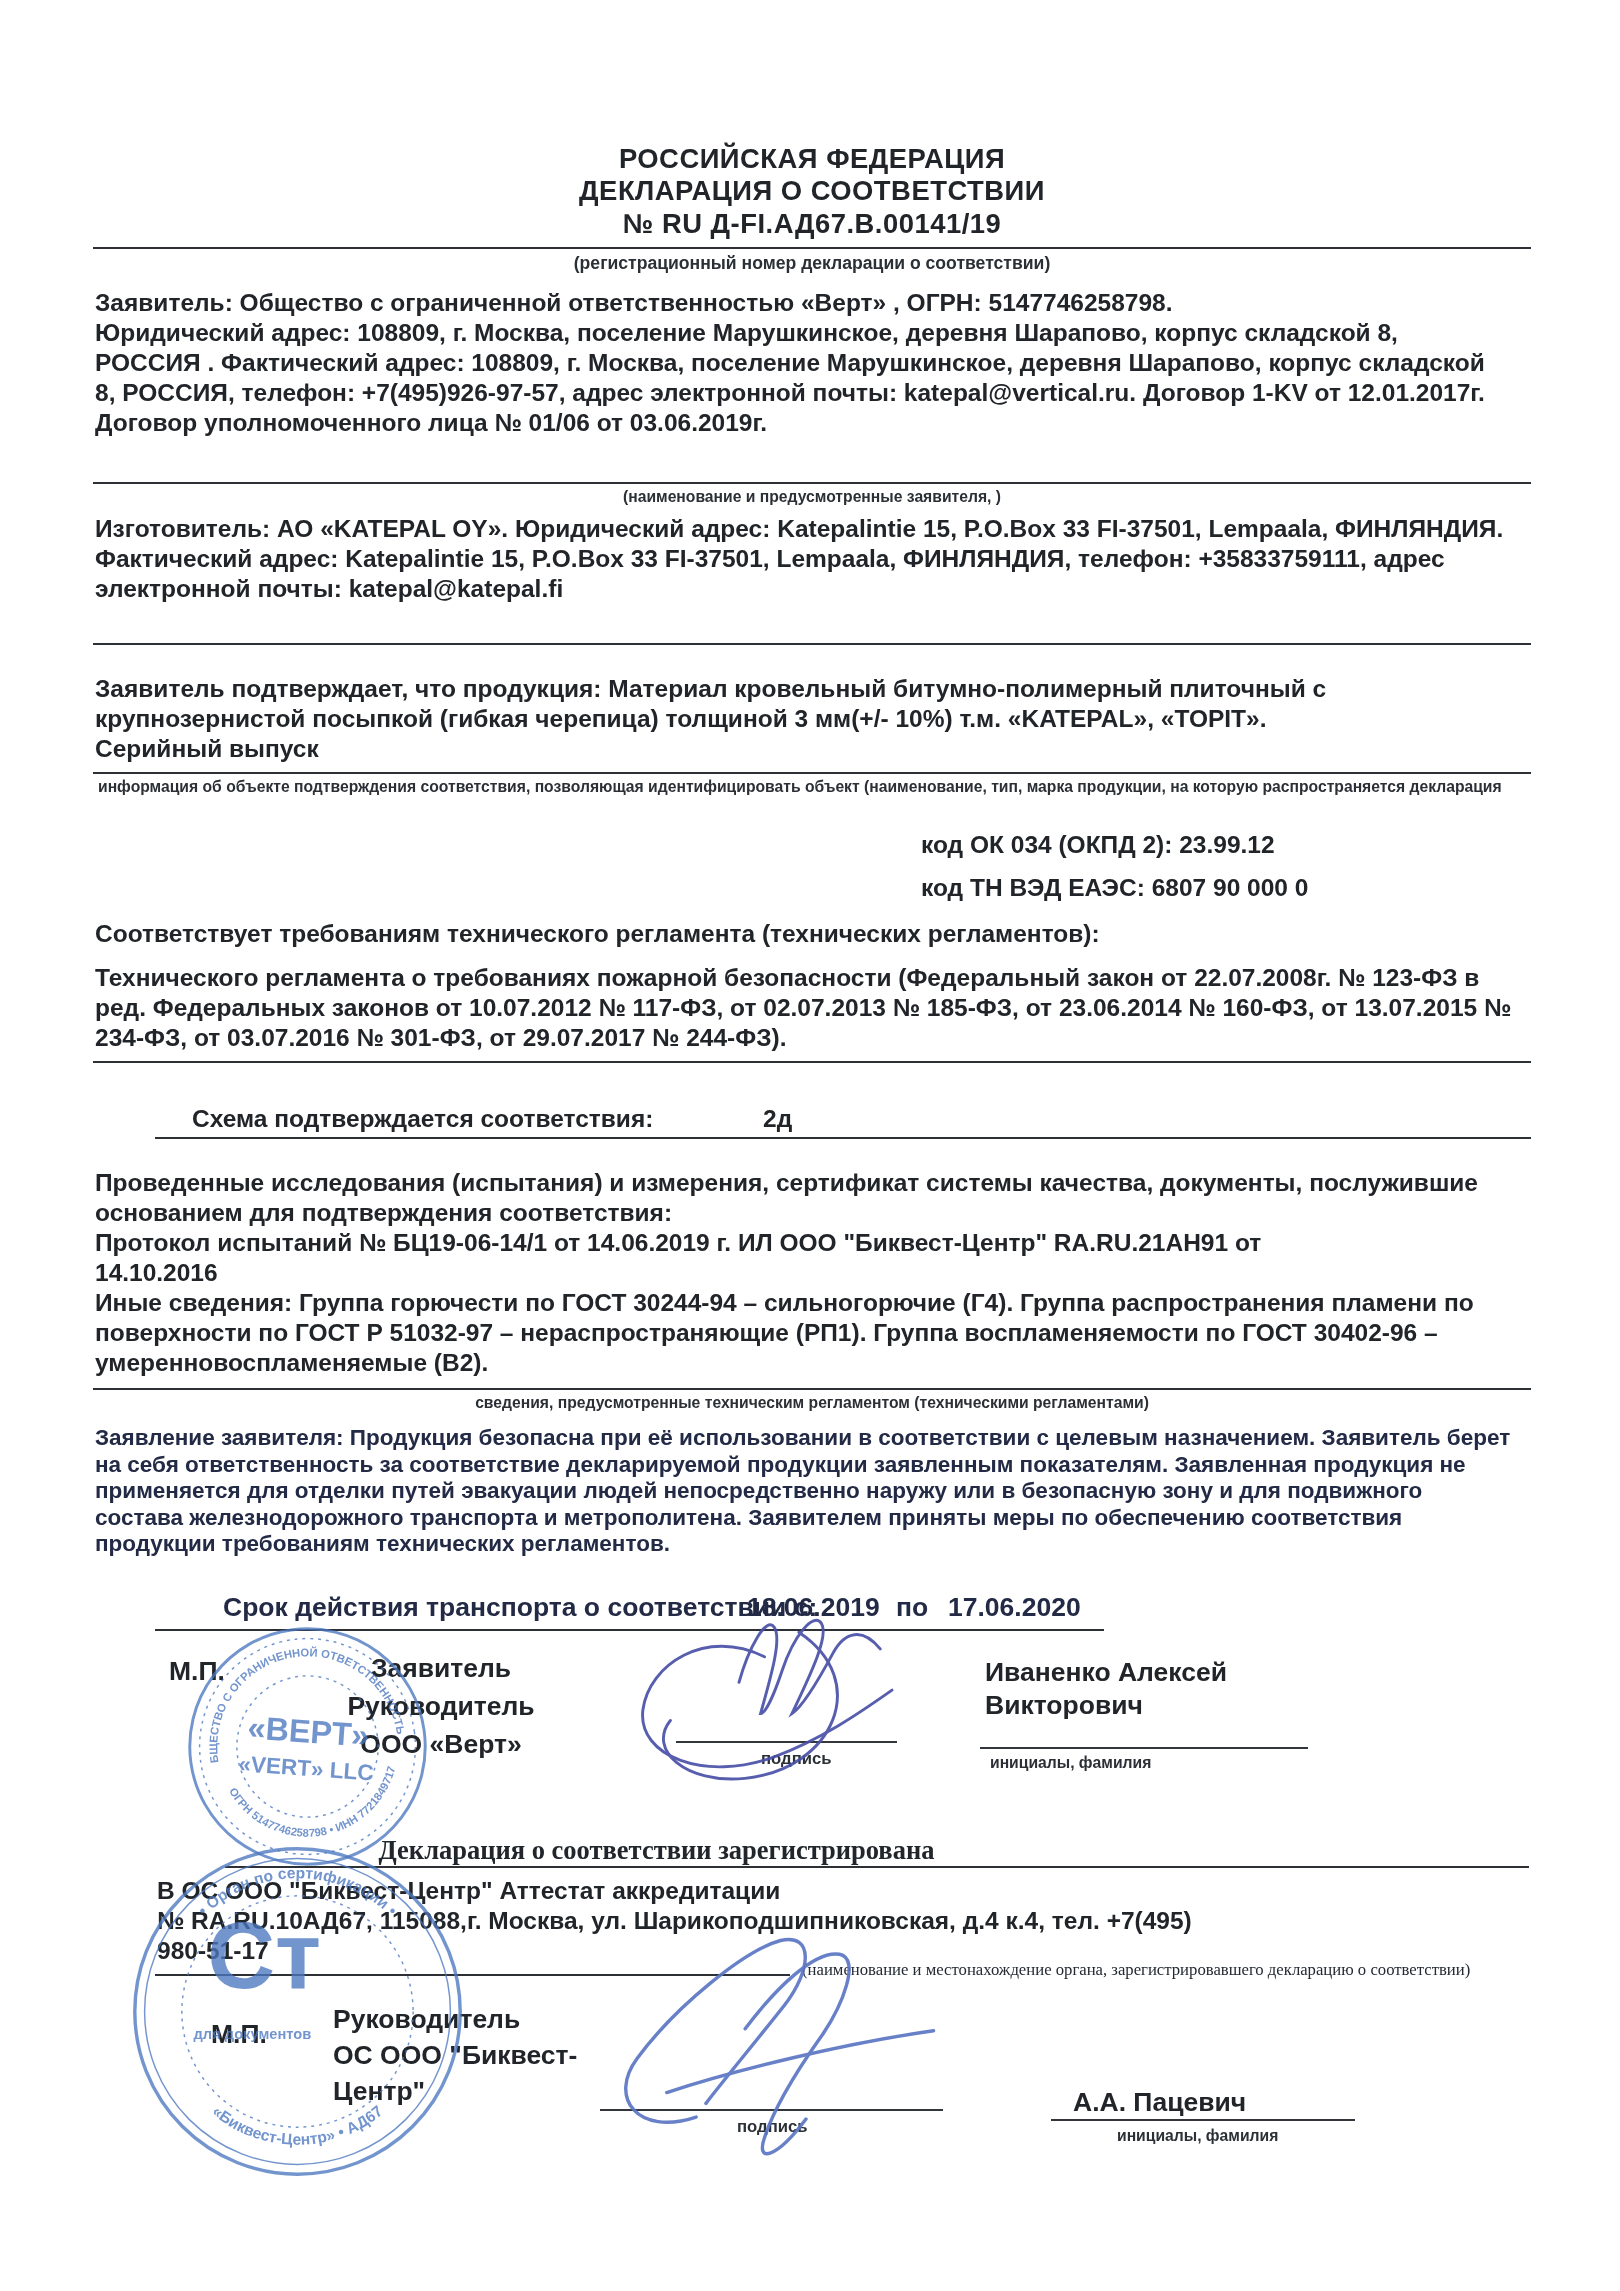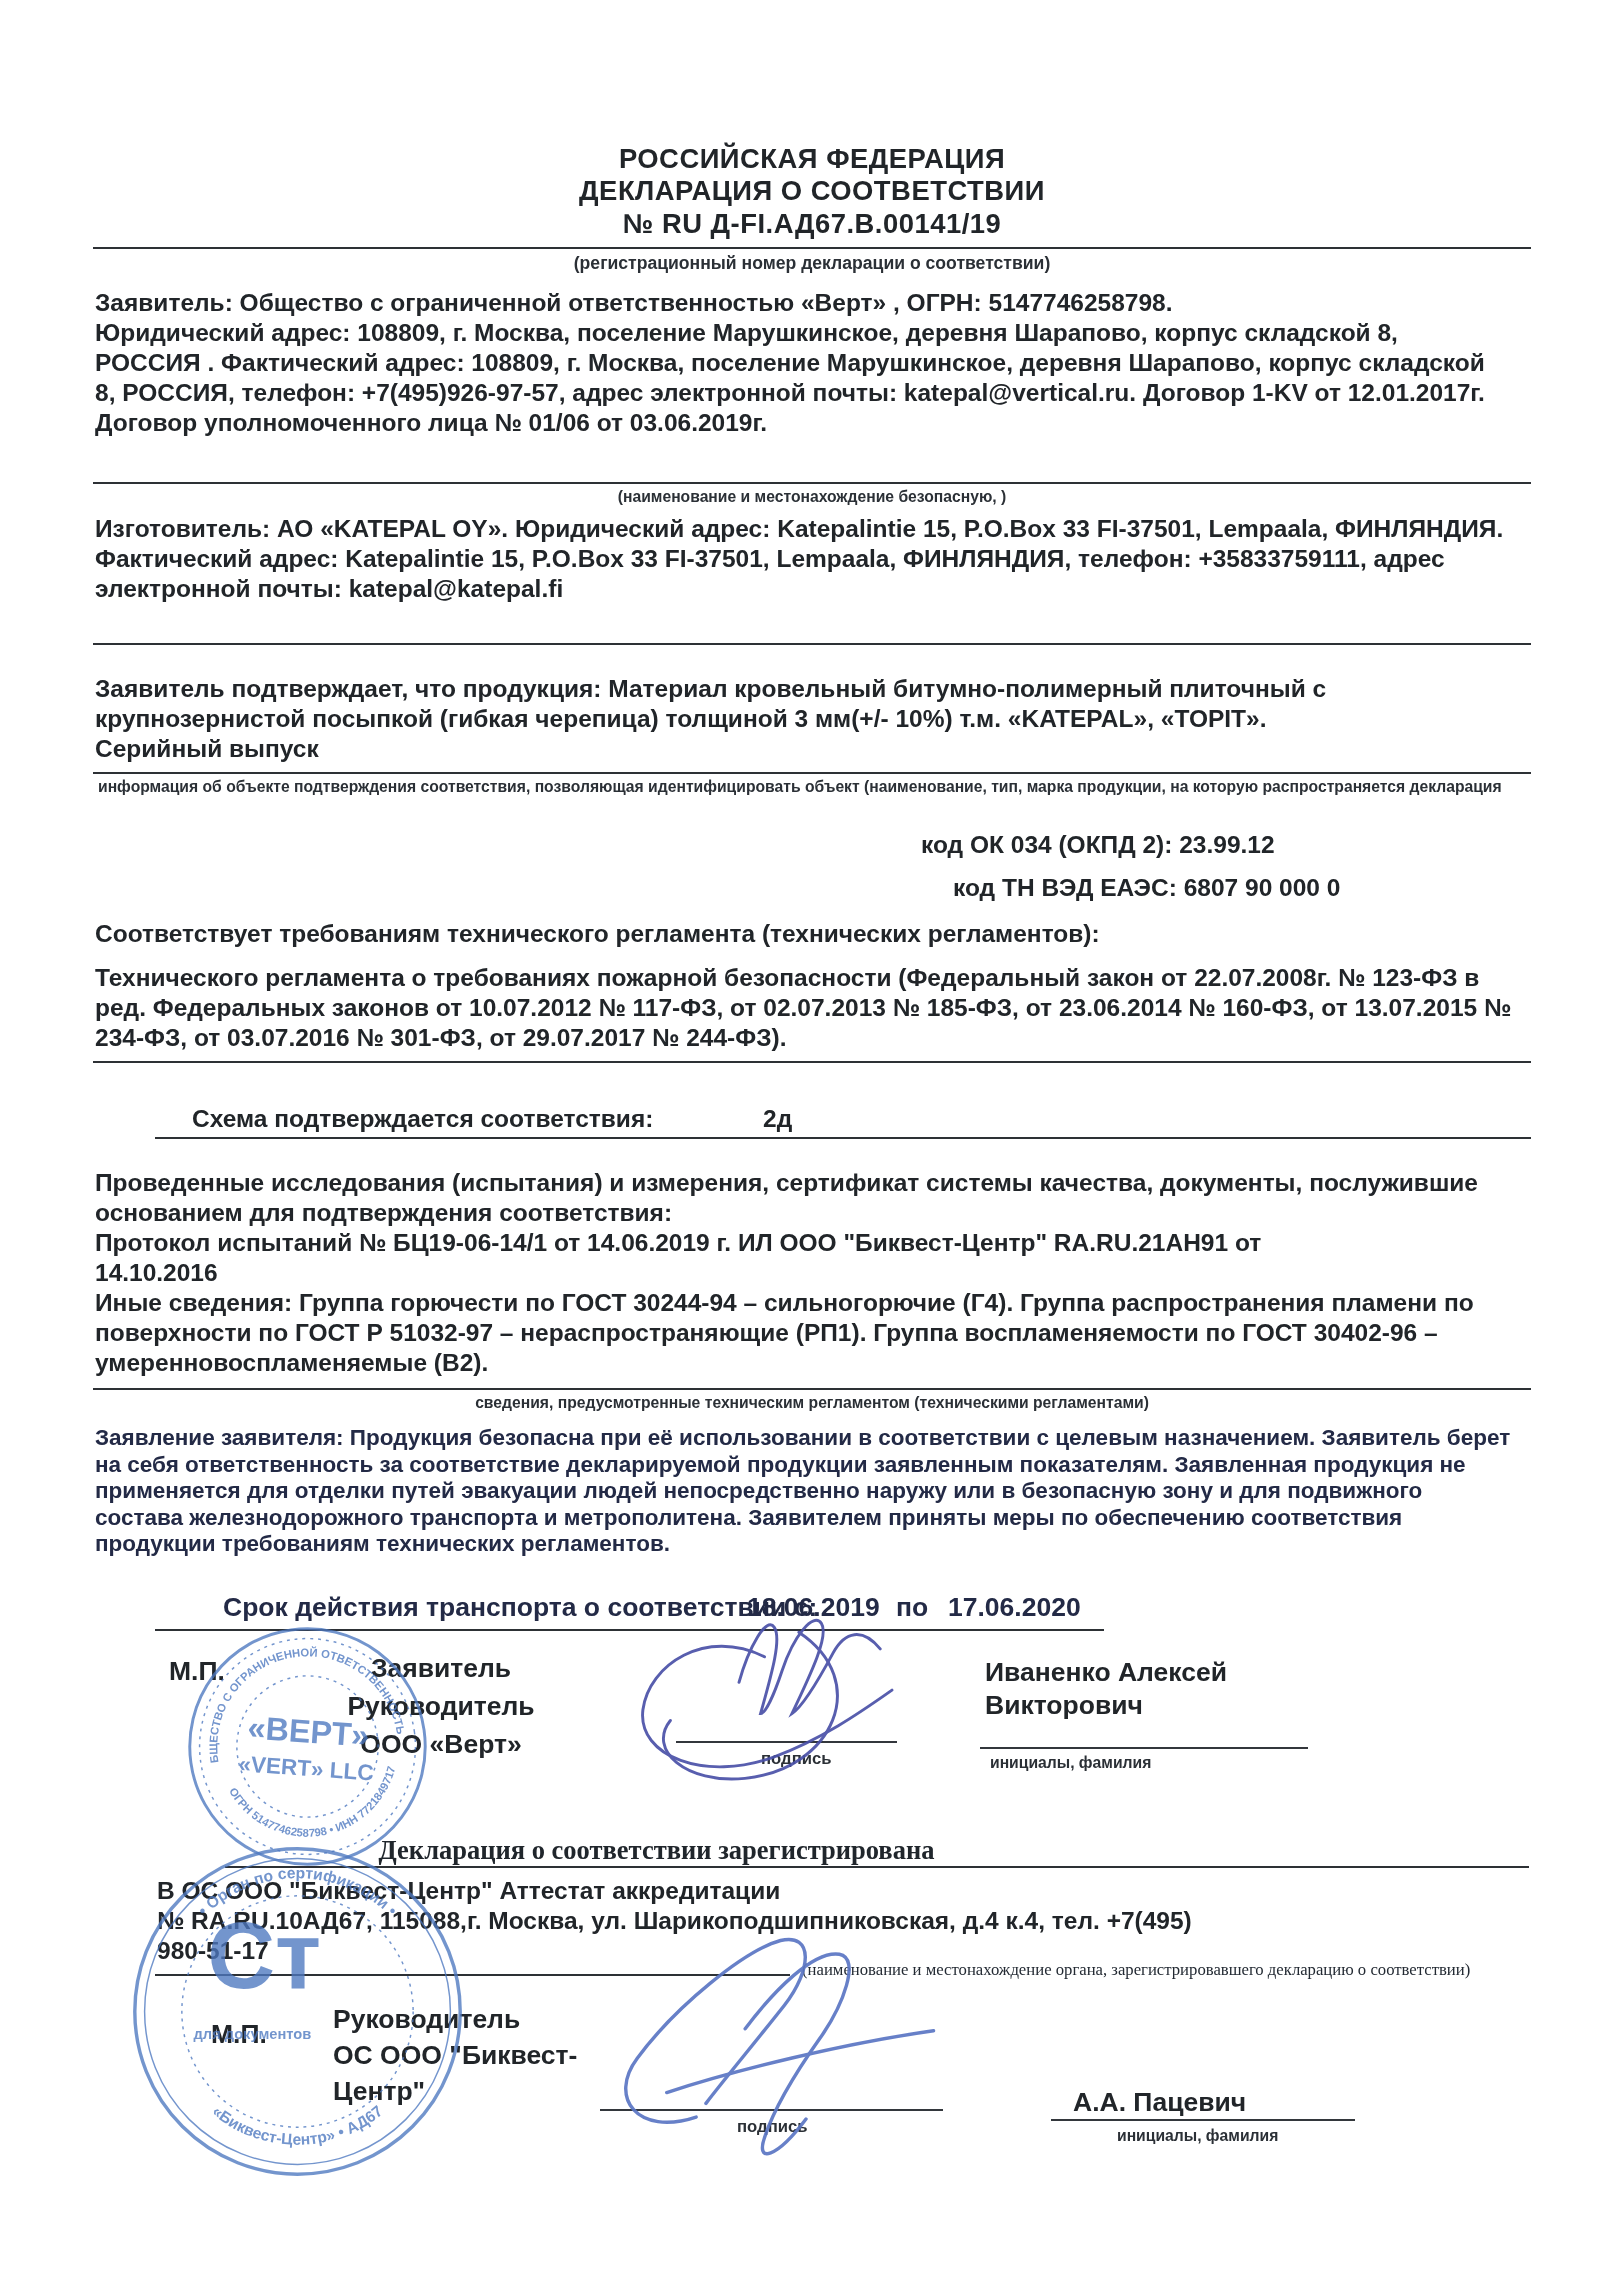--- a/index.html
+++ b/index.html
@@ -35,32 +35,32 @@
 
   <div class="abs ctr hdr" style="top:175px;">ДЕКЛАРАЦИЯ О СООТВЕТСТВИИ</div>
   <div class="abs ctr hdr" style="top:143px;">РОССИЙСКАЯ ФЕДЕРАЦИЯ</div>
   <div class="abs ctr hdr" style="top:208px;">№ RU Д-FI.АД67.В.00141/19</div>
   <div class="abs rule" style="top:247px;"></div>
   <div class="abs ctr cap" style="top:253px;font-size:17.6px;">(регистрационный номер декларации о соответствии)</div>
 
   <div class="abs para" style="top:288px;left:95px;width:1411px;">Заявитель: Общество с ограниченной ответственностью «Верт» , ОГРН: 5147746258798.
 Юридический адрес: 108809, г. Москва, поселение Марушкинское, деревня Шарапово, корпус складской 8, РОССИЯ . Фактический адрес: 108809, г. Москва, поселение Марушкинское, деревня Шарапово, корпус складской 8, РОССИЯ, телефон: +7(495)926-97-57, адрес электронной почты: katepal@vertical.ru. Договор 1-KV от 12.01.2017г. Договор уполномоченного лица № 01/06 от 03.06.2019г.</div>
   <div class="abs rule" style="top:482px;"></div>
-  <div class="abs ctr cap" style="top:488px;">(наименование и местонахождение безопасную, )</div>
+  <div class="abs ctr cap" style="top:488px;">(наименование и предусмотренные заявителя, )</div>
 
   <div class="abs para" style="top:514px;left:95px;width:1426px;">Изготовитель: АО «KATEPAL OY». Юридический адрес: Katepalintie 15, P.O.Box 33 FI-37501, Lempaala, ФИНЛЯНДИЯ. Фактический адрес: Katepalintie 15, P.O.Box 33 FI-37501, Lempaala, ФИНЛЯНДИЯ, телефон: +35833759111, адрес электронной почты: katepal@katepal.fi</div>
   <div class="abs rule" style="top:643px;"></div>
 
   <div class="abs para" style="top:674px;left:95px;width:1416px;">Заявитель подтверждает, что продукция: Материал кровельный битумно-полимерный плиточный с крупнозернистой посыпкой (гибкая черепица) толщиной 3 мм(+/- 10%) т.м. «KATEPAL», «TOPIT».
 Серийный выпуск</div>
   <div class="abs rule" style="top:772px;"></div>
   <div class="abs cap" style="top:778px;left:98px;width:1431px;">информация об объекте подтверждения соответствия, позволяющая идентифицировать объект (наименование, тип, марка продукции, на которую распространяется декларация</div>
 
   <div class="abs code" style="top:831px;left:921px;">код ОК 034 (ОКПД 2): 23.99.12</div>
-  <div class="abs code" style="top:874px;left:921px;margin-left:32px;">код ТН ВЭД ЕАЭС: 6807 90 000 0</div>
+  <div class="abs code" style="top:874px;left:921px;">код ТН ВЭД ЕАЭС: 6807 90 000 0</div>
 
   <div class="abs para" style="top:919px;left:95px;width:1421px;">Соответствует требованиям технического регламента (технических регламентов):</div>
   <div class="abs para" style="top:963px;left:95px;width:1421px;">Технического регламента о требованиях пожарной безопасности (Федеральный закон от 22.07.2008г. № 123-ФЗ в ред. Федеральных законов от 10.07.2012 № 117-ФЗ, от 02.07.2013 № 185-ФЗ, от 23.06.2014 № 160-ФЗ, от 13.07.2015 № 234-ФЗ, от 03.07.2016 № 301-ФЗ, от 29.07.2017 № 244-ФЗ).</div>
   <div class="abs rule" style="top:1061px;"></div>
 
   <div class="abs para" style="top:1104px;left:192px;">Схема подтверждается соответствия:</div>
   <div class="abs para" style="top:1104px;left:763px;">2д</div>
   <div class="abs uline" style="top:1137px;left:155px;width:1376px;"></div>
 
   <div class="abs para" style="top:1168px;left:95px;width:1416px;">Проведенные исследования (испытания) и измерения, сертификат системы качества, документы, послужившие основанием для подтверждения соответствия:

